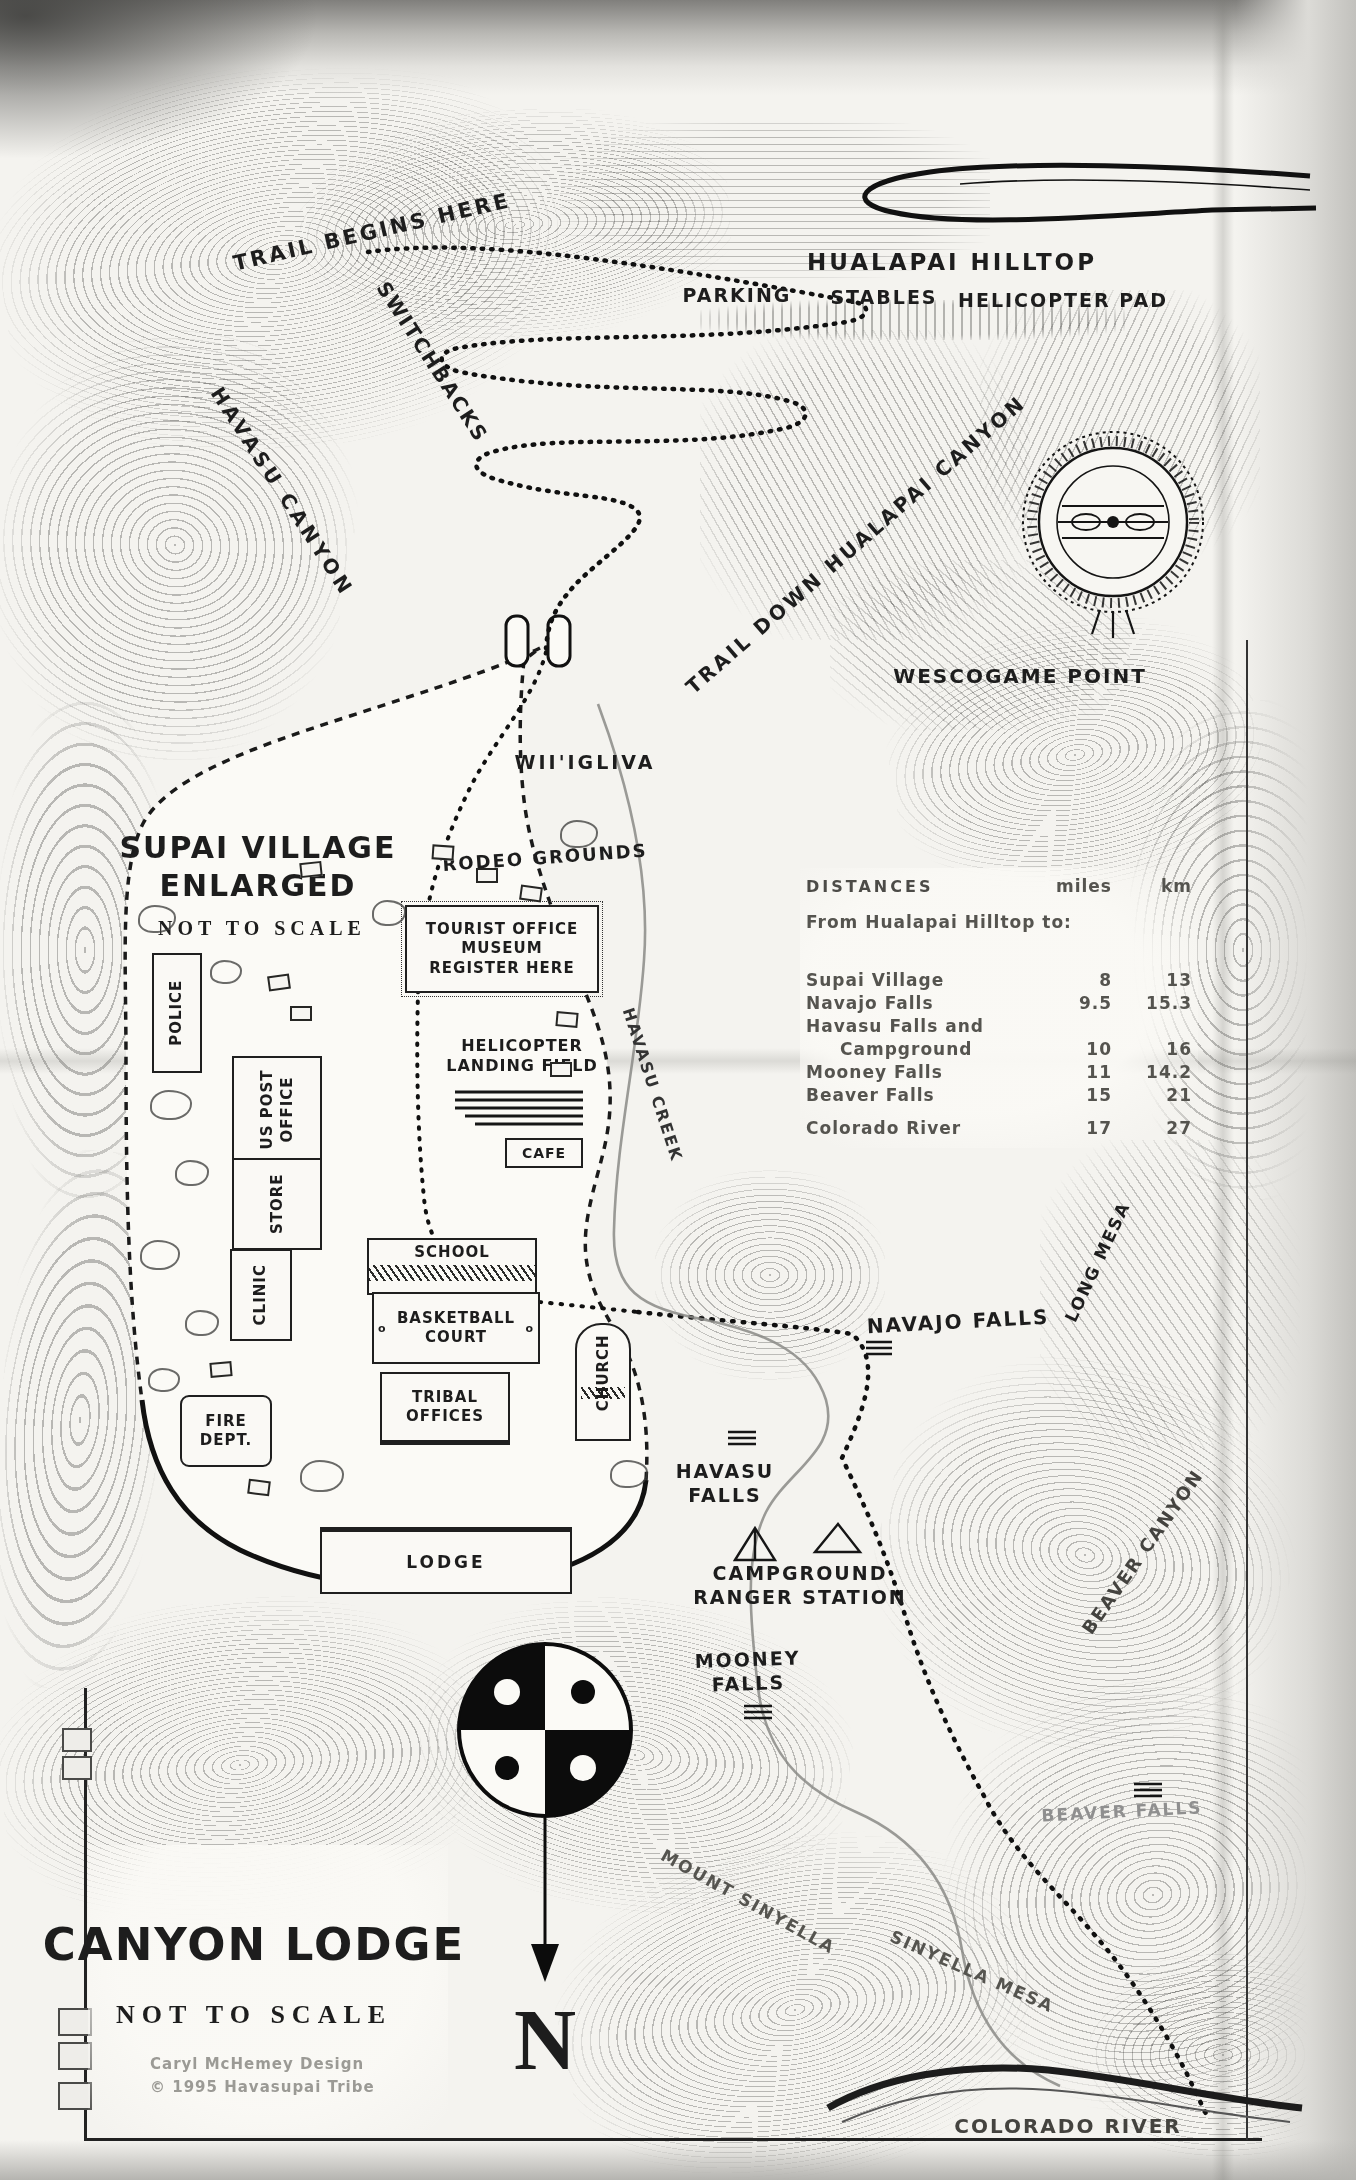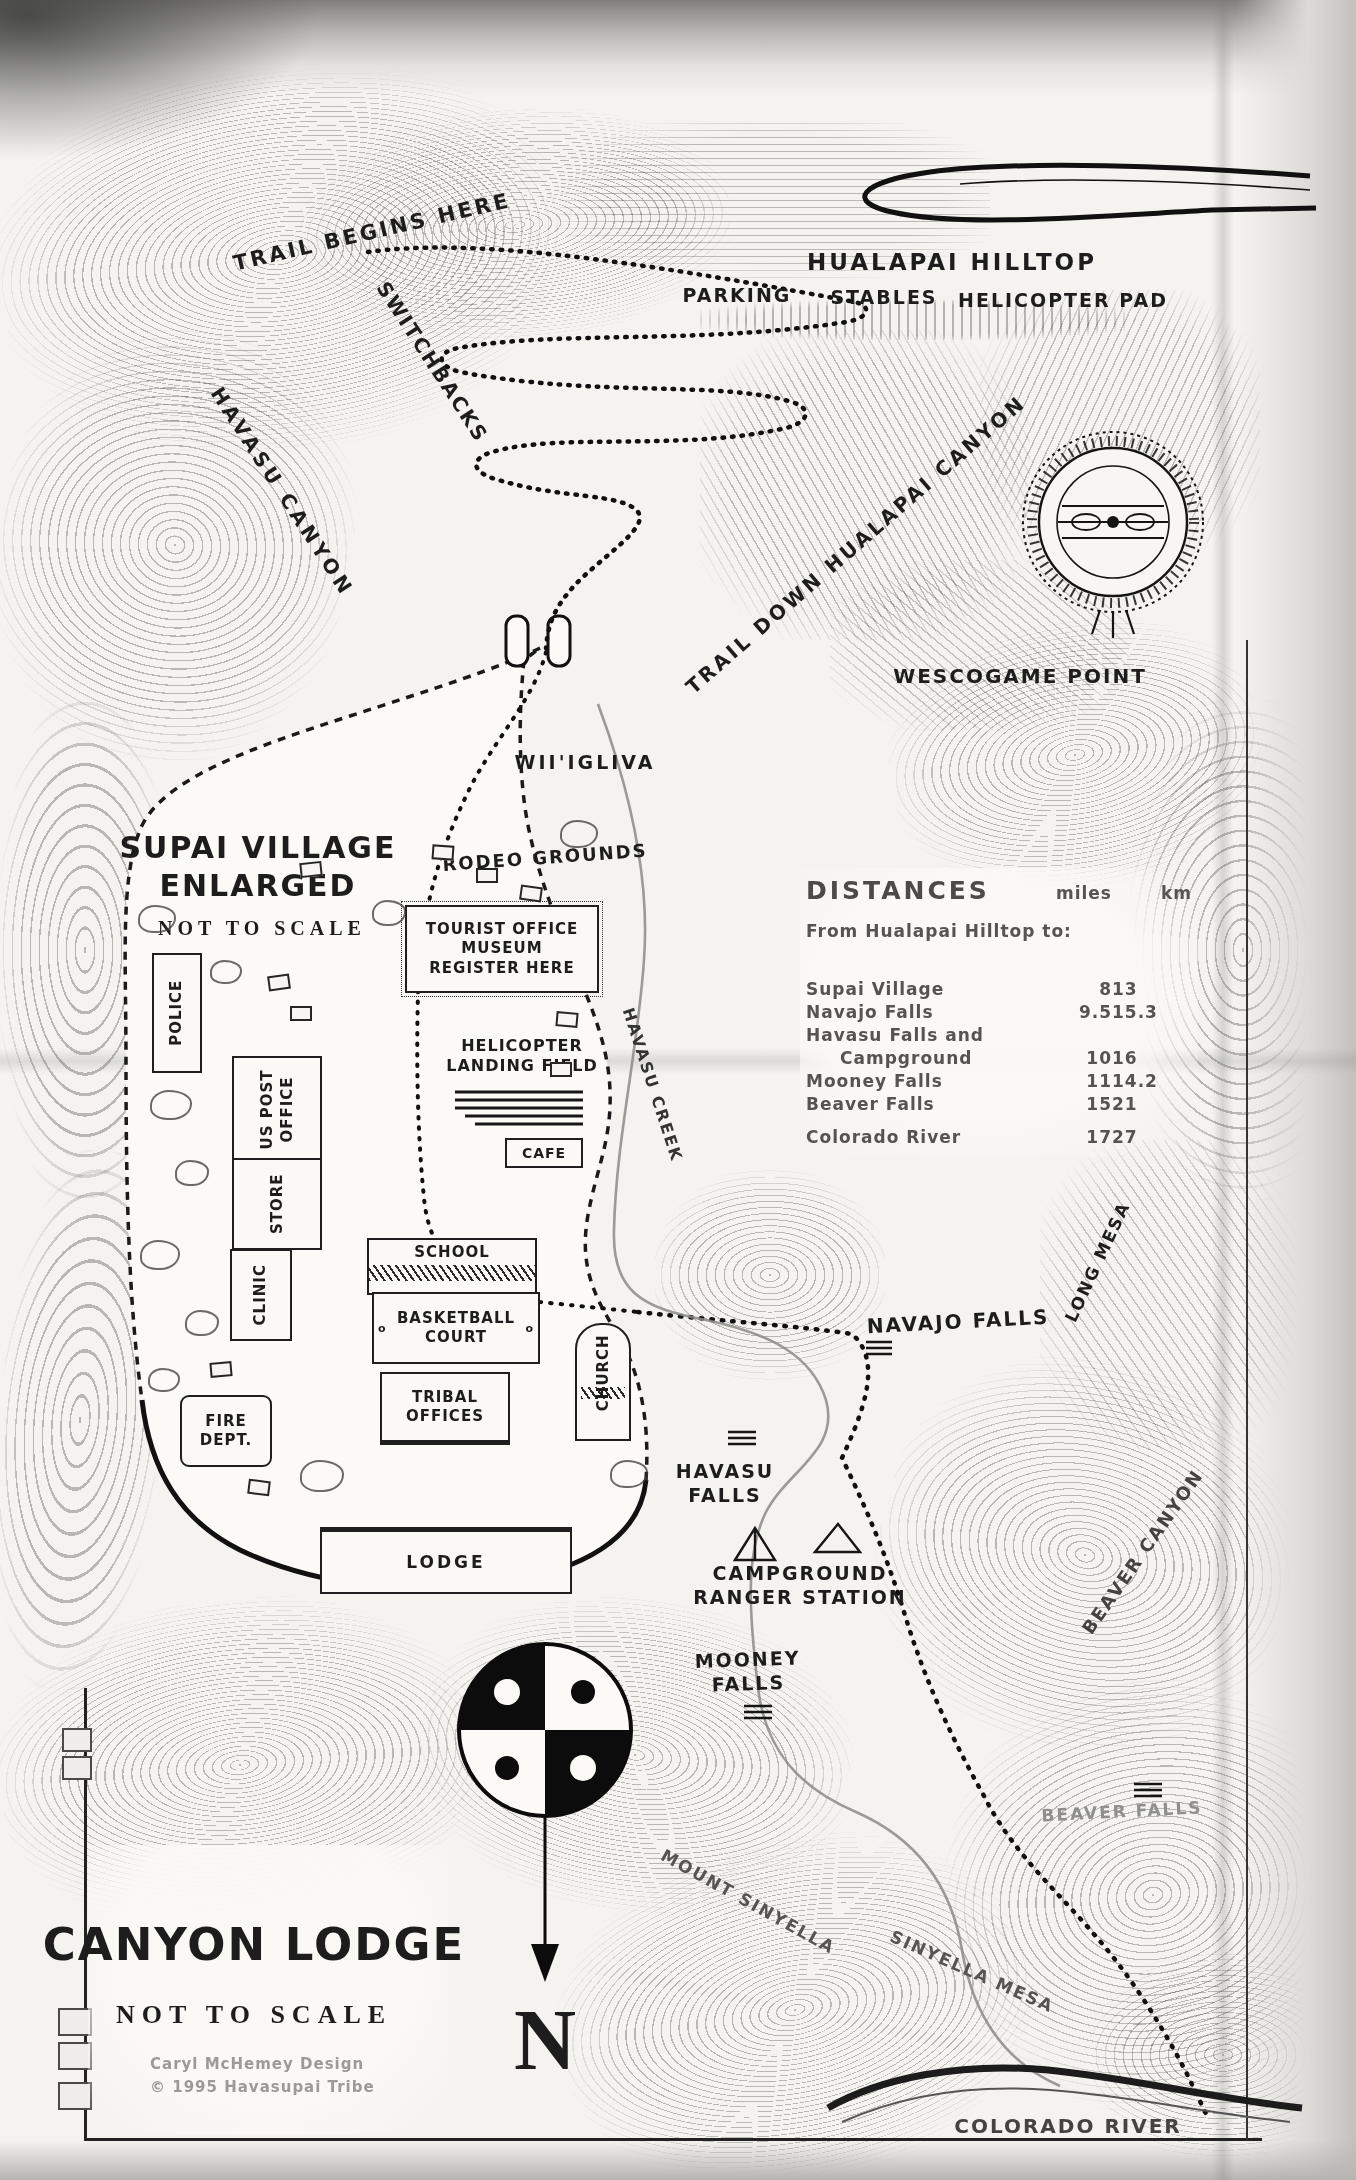--- a/index.html
+++ b/index.html
@@ -43,29 +43,29 @@
   .hut{position:absolute;width:18px;height:11px;border:2px solid #262624;background:#f6f5f1;}
   .bush{position:absolute;border:2px solid #3a3a38;border-radius:48% 60% 52% 44%/55% 46% 58% 42%;
         opacity:.75;background:transparent;}
   .sbox{position:absolute;border:2px solid #4a4a48;background:#eeede9;}
   
   #distances{position:absolute;left:800px;top:868px;width:386px;color:#55544f;
       font-size:17px;letter-spacing:1px;font-weight:bold;
       background:radial-gradient(ellipse at 45% 45%,rgba(250,249,245,.95) 55%,rgba(250,249,245,0) 85%);
       padding:8px 6px;}
   #distances .hdr{display:flex;align-items:baseline;}
-  #distances .hdr .t{font-size:25px;letter-spacing:3px;color:#4c4b47;}
+  #distances .hdr .t{font-size:16px;letter-spacing:3px;color:#4c4b47;}
   #distances .hdr .mi{margin-left:auto;width:86px;text-align:right;}
   #distances .hdr .km{width:80px;text-align:right;}
   #distances .sub{margin:16px 0 37px 0;}
   #distances .row{display:flex;line-height:23px;}
   #distances .row .nm{width:220px;}
   #distances .row .nm .l2{padding-left:34px;}
   #distances .row .mi{margin-left:auto;width:66px;text-align:right;align-self:flex-end;}
-  #distances .row .km{width:80px;text-align:left;align-self:flex-end;}
+  #distances .row .km{width:80px;text-align:right;align-self:flex-end;}
   #distances .row.gap{margin-top:10px;}
   svg{position:absolute;left:0;top:0;}
   .nl{position:absolute;font-family:"Liberation Serif",serif;font-weight:bold;}
 </style>
 </head>
 <body>
 
 <div id="page">
 
   <div>

